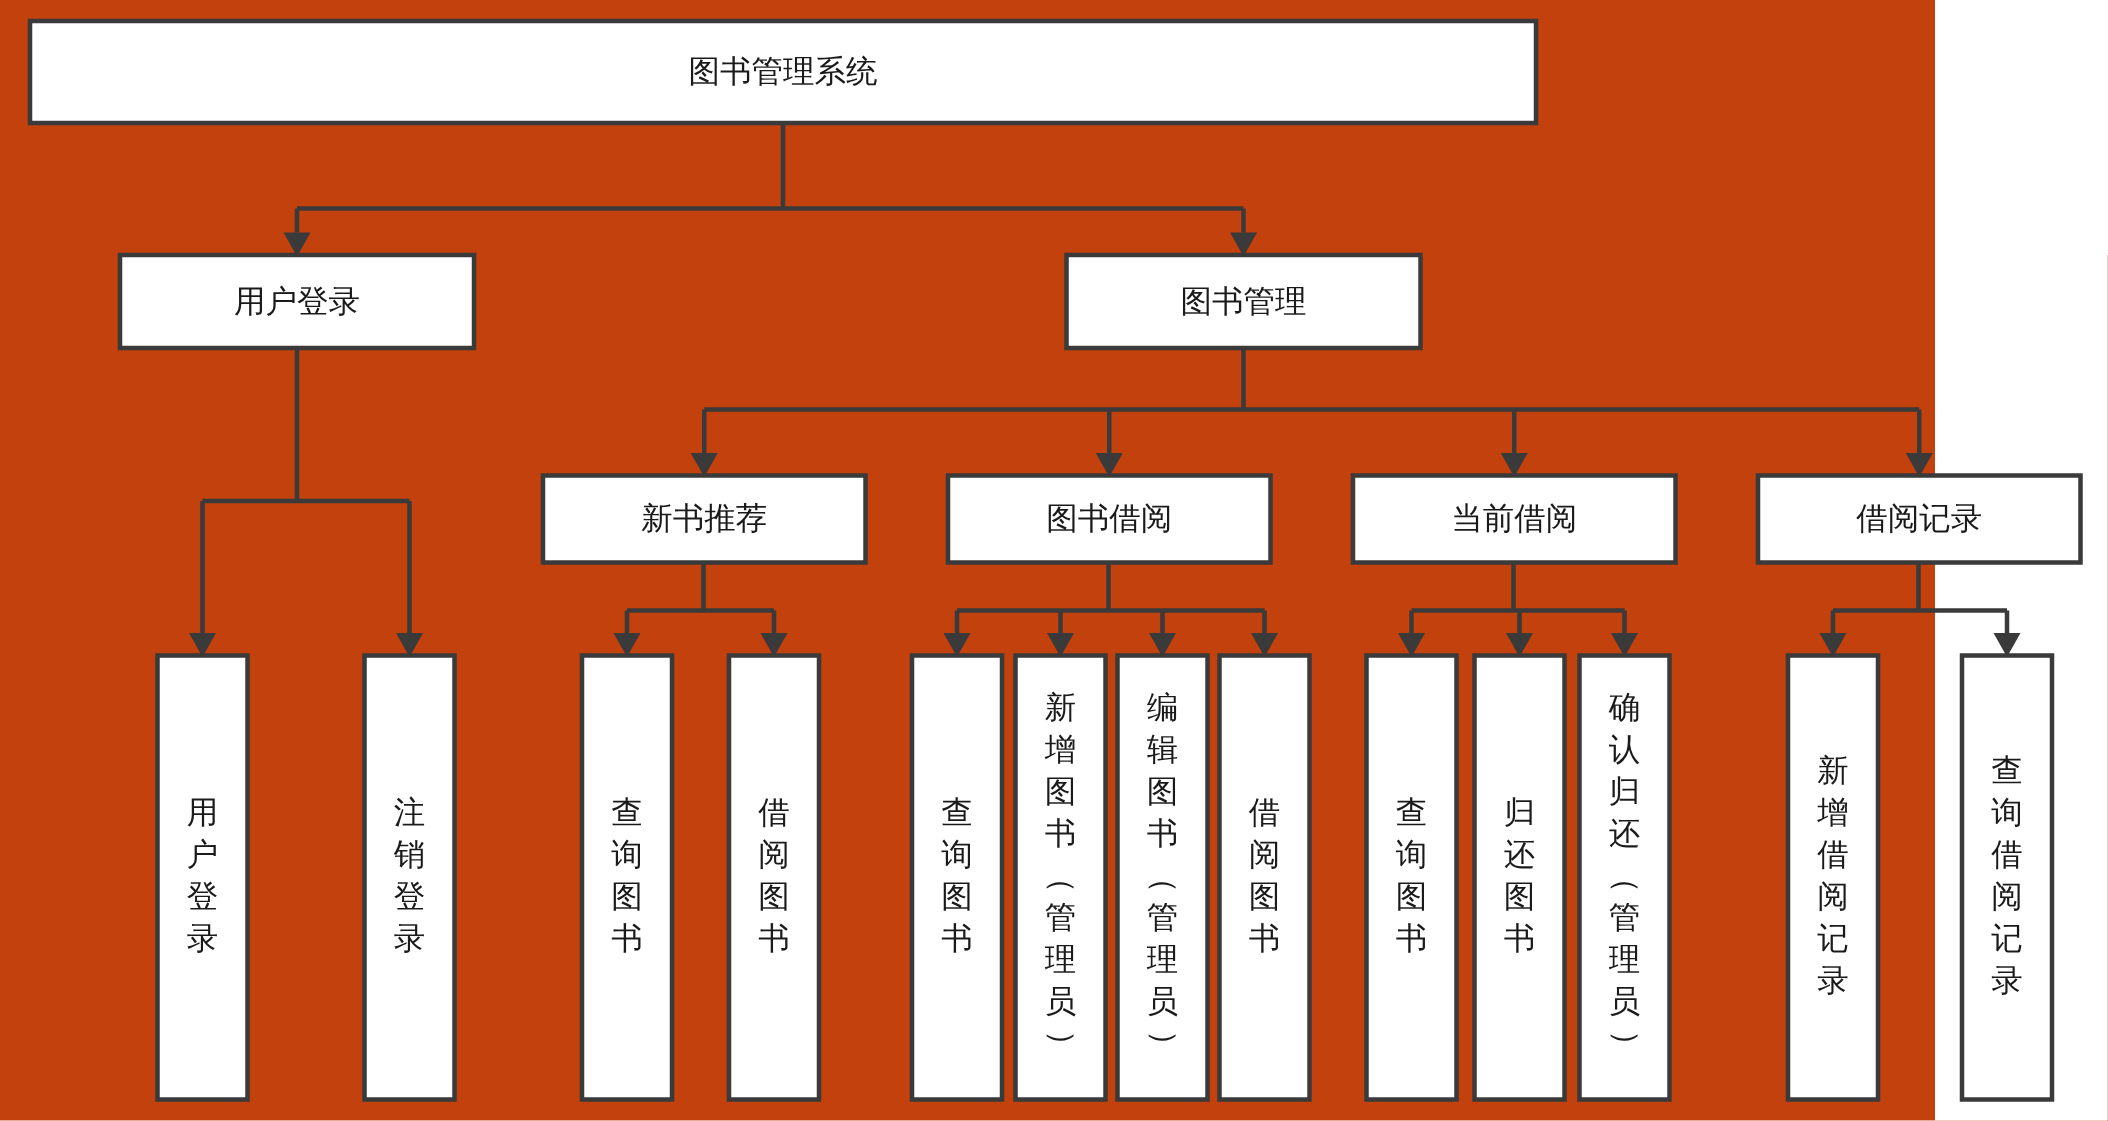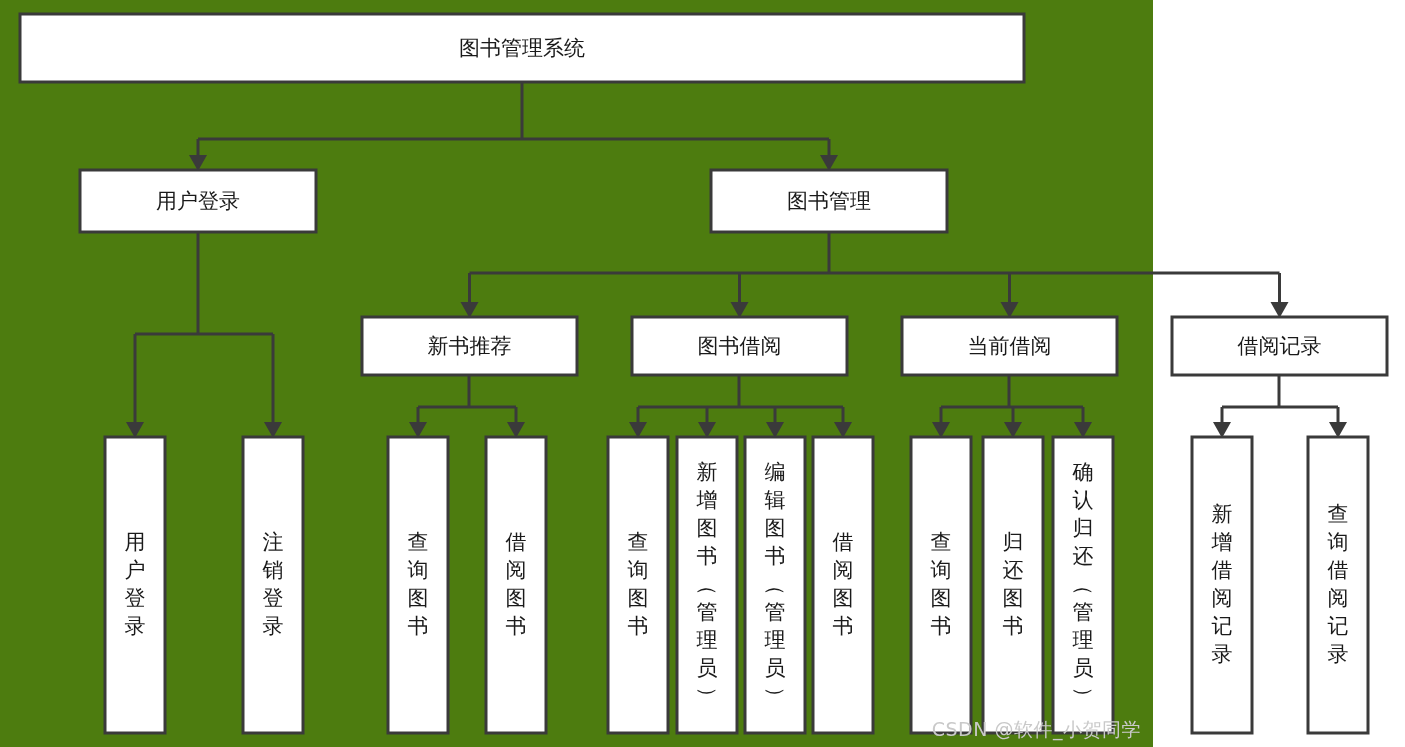--- a/index.html
+++ b/index.html
@@ -9,23 +9,23 @@
     background: #ffffff;
   }
   body {
     width: 1405px;
     height: 747px;
     font-family: "DejaVu Sans", "Liberation Sans", sans-serif;
     overflow: hidden;
   }
   #diagram-root {
     position: relative;
-    width: 1153px;
+    width: 1290px;
     height: 747px;
-    background: #4d7c0f;
+    background: #c2410c;
   }
   svg.diagram-canvas {
     position: absolute;
     left: 0;
     top: 0;
     width: 1405px;
     height: 747px;
   }
   .node-box {
     fill: #ffffff;
@@ -301,14 +301,13 @@
             <text class="node-label-v-char" x="1338" y="515">查</text>
             <text class="node-label-v-char" x="1338" y="543">询</text>
             <text class="node-label-v-char" x="1338" y="571">借</text>
             <text class="node-label-v-char" x="1338" y="599">阅</text>
             <text class="node-label-v-char" x="1338" y="627">记</text>
             <text class="node-label-v-char" x="1338" y="655">录</text>
           </g>
         </g>
       </g>
   </svg>
-  <div class="watermark-text">CSDN @软件_小贺同学</div>
 </div>
 
 </body></html>

